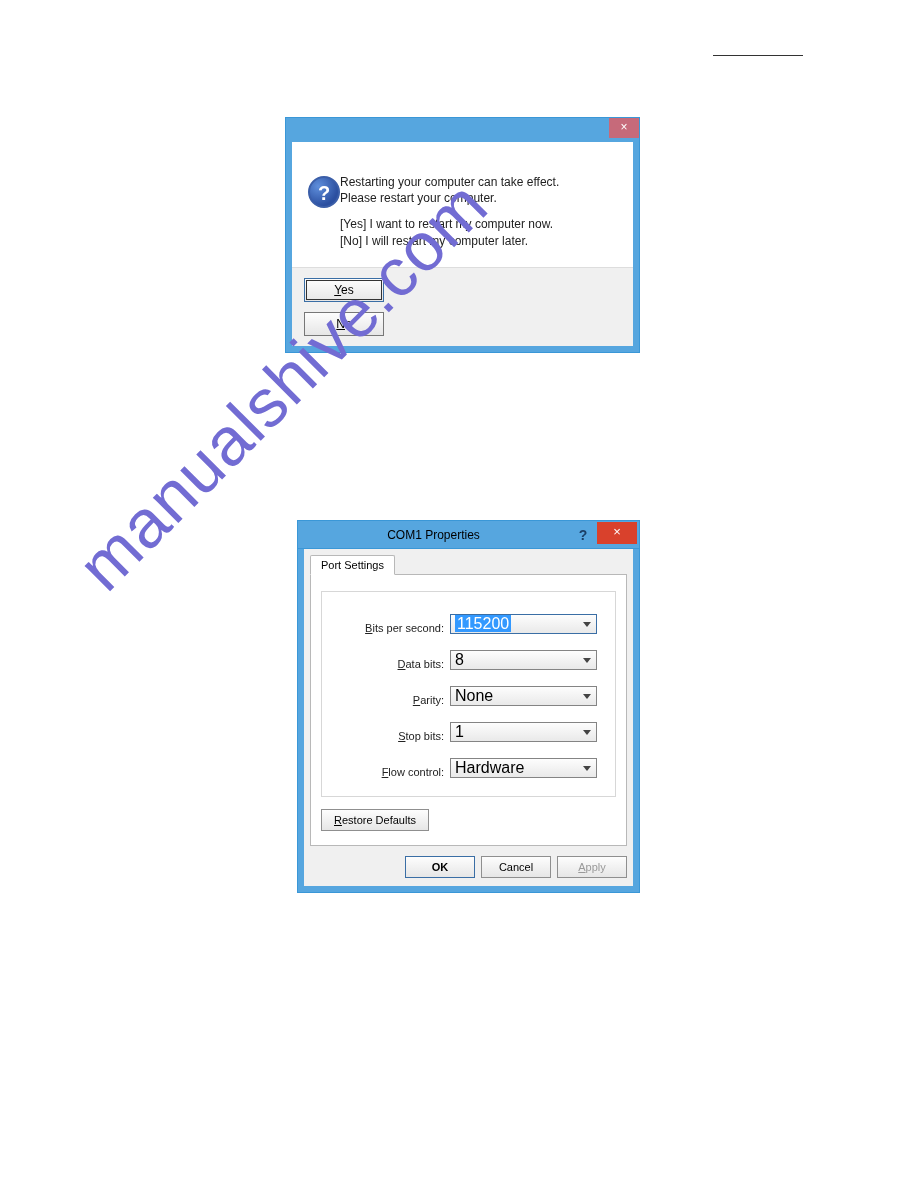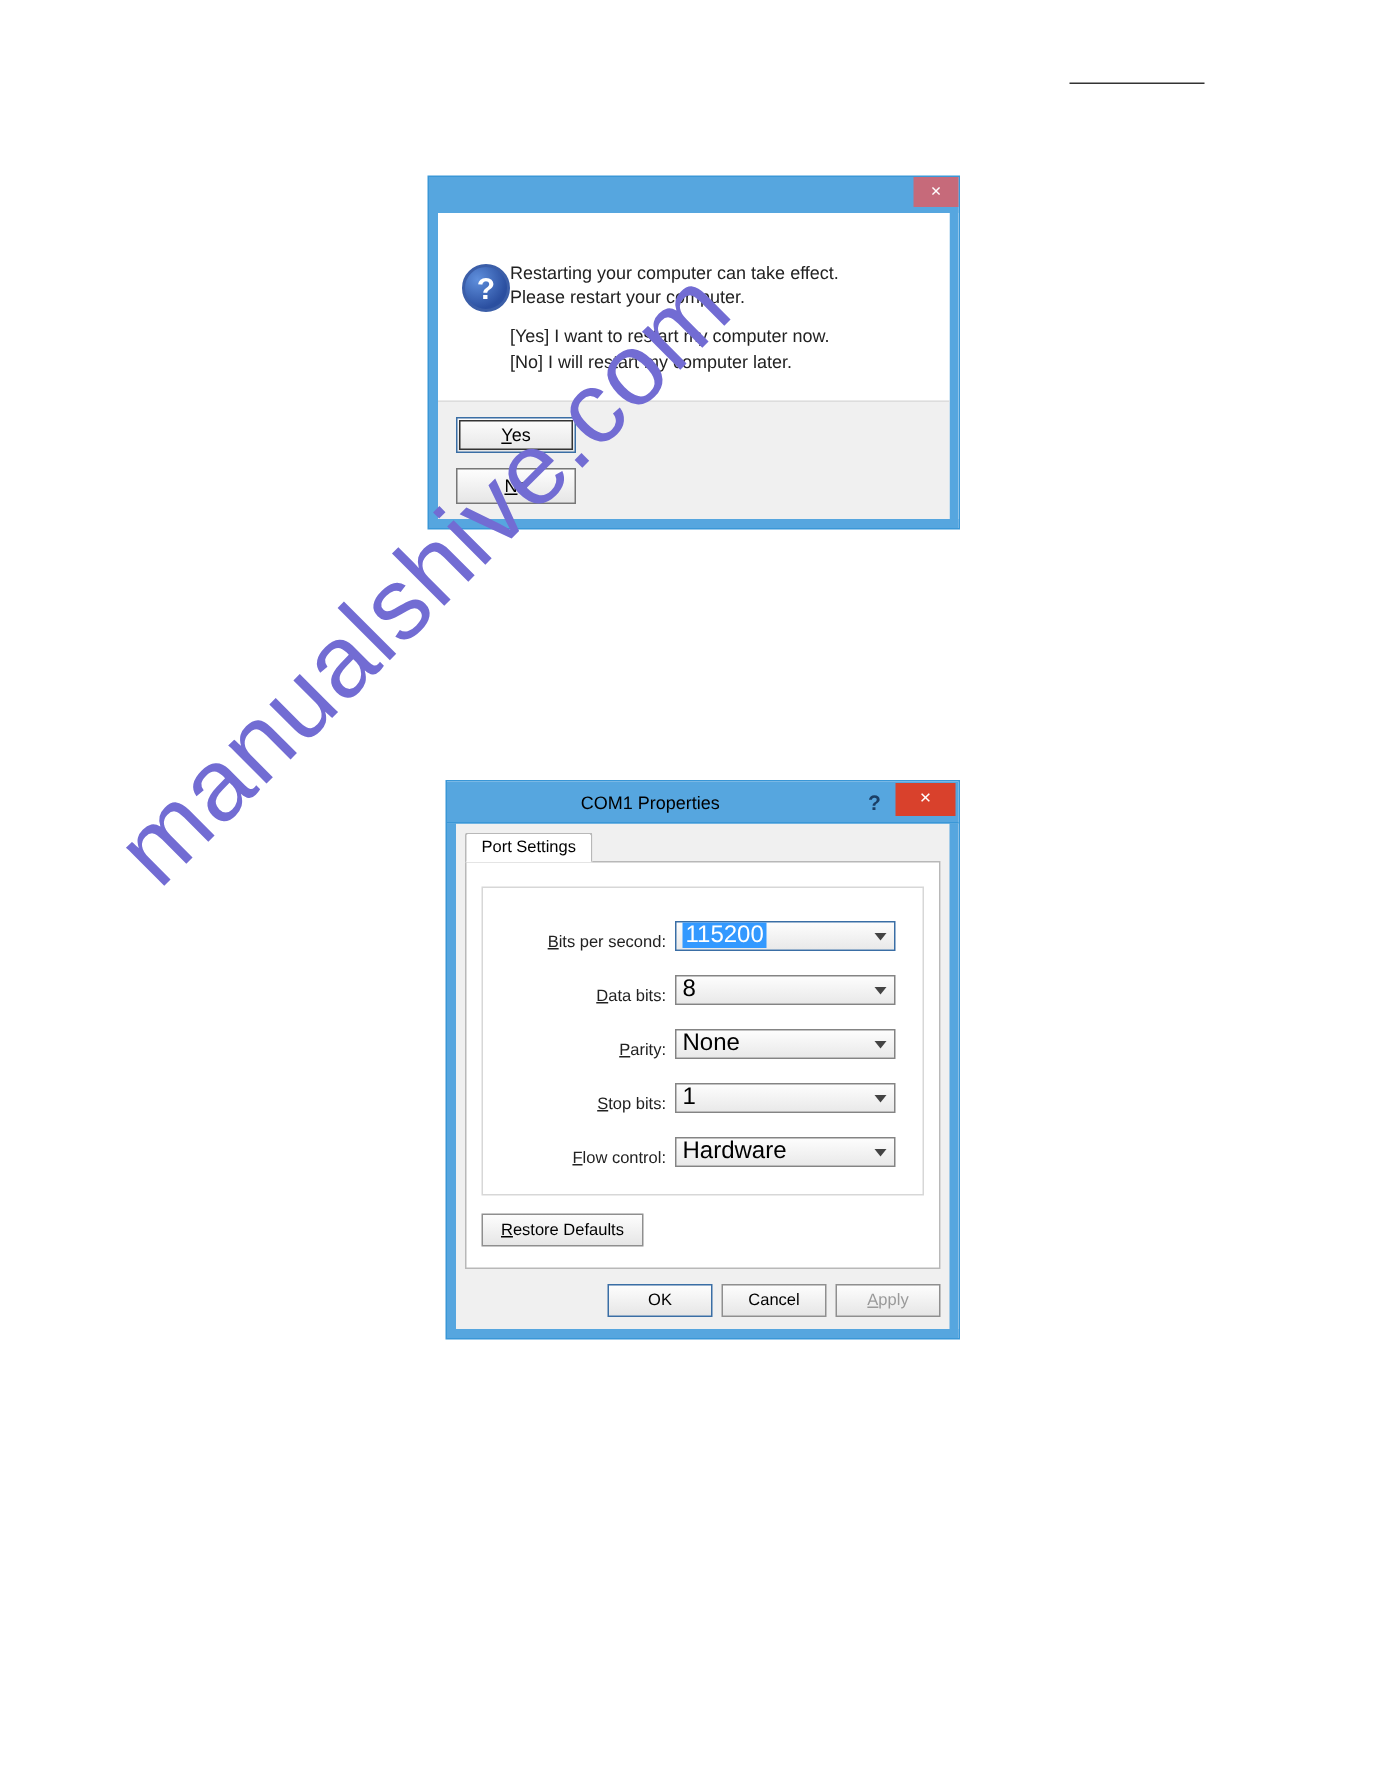--- a/index.html
+++ b/index.html
@@ -244,21 +244,21 @@
     border: 1px solid #8f8f8f;
     cursor: pointer;
   }
   .dlg2-footer {
     display: flex;
     justify-content: flex-end;
     gap: 6px;
     margin-top: 10px;
   }
   .dlg2-footer .btn { width: 70px; padding: 0; }
-  .dlg2-footer .btn.default { border: 1px solid #3a6ea5; }
+  .dlg2-footer .btn.default { border: 1px solid #3a6ea5; font-weight: bold; }
   .dlg2-footer .btn.disabled { color: #9a9a9a; cursor: default; }
 </style>
 </head>
 <body>
 
 <div class="page-divider"></div>
 
 <div class="watermark">manualshive.com</div>
 
 <div class="dlg1">

